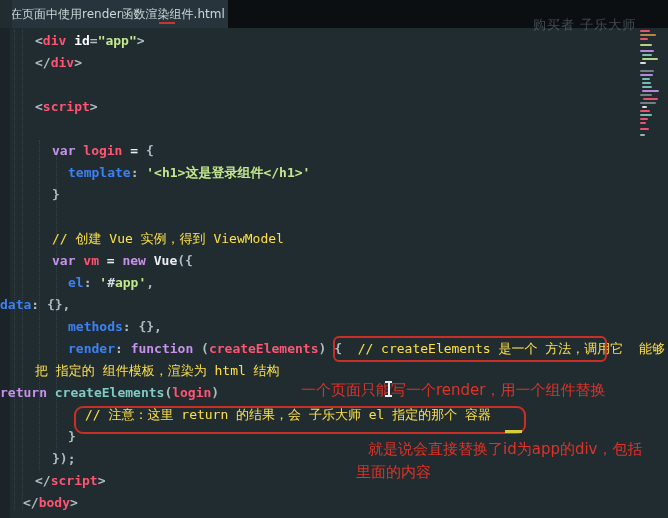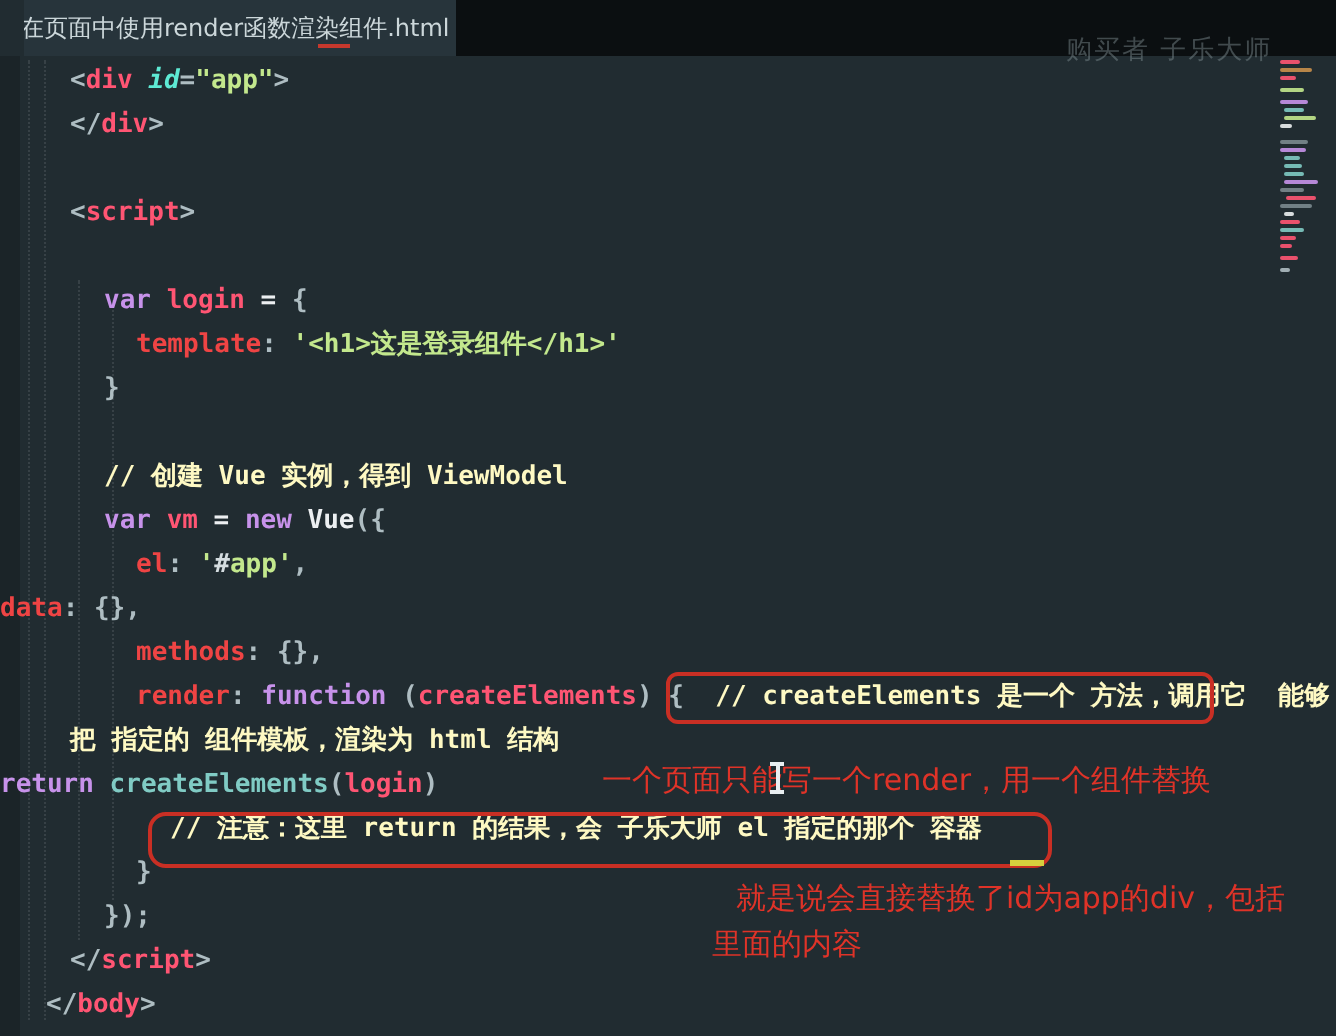--- a/index.html
+++ b/index.html
@@ -24,28 +24,28 @@
   
   .gutter { position:absolute; left:0; top:28px; width:10px; height:490px; background:#1b2428; }
   .iguide { position:absolute; top:30px; height:480px; width:0; border-left:1px dotted rgba(255,255,255,0.10); }
   
   .code { position:absolute; left:0; top:30px; width:640px; }
   .line { height:22px; line-height:22px; white-space:pre; font-size:13px; font-weight:bold; }
   .tk-pun  { color:#aebdc2; }
   .tk-pln  { color:#d5dde0; }
   .tk-op   { color:#eceff1; }
   .tk-tag  { color:#ff5573; }
-  .tk-attr { color:#5eead4; font-style:italic; }
+  .tk-attr { color:#ffffff; }
   .tk-str  { color:#c3e88d; }
   .tk-kw   { color:#c792ea; }
   .tk-vn   { color:#ff5573; }
-  .tk-prop { color:#ef4444; }
+  .tk-prop { color:#3b82f6; }
   .tk-cls  { color:#eceff1; }
   .tk-fn   { color:#80cbc4; }
-  .tk-cmt  { color:#fef9c3; font-weight:bold; }
+  .tk-cmt  { color:#fde047; font-weight:normal; }
   
   .ann-box { position:absolute; border:2px solid #c92f24; border-radius:6px; }
   .box1 { left:333px; top:336px; width:274px; height:26px; }
   .box2 { left:74px;  top:406px; width:452px; height:28px; border-radius:9px; }
   .ann-text {
     position:absolute; color:#df3328; font-family:"DejaVu Sans",sans-serif;
     font-size:15px; white-space:nowrap; font-weight:normal;
   }
   .note1 { left:301px; top:381px; }
   .note2 { left:356px; top:440px;margin-left:12px; }

